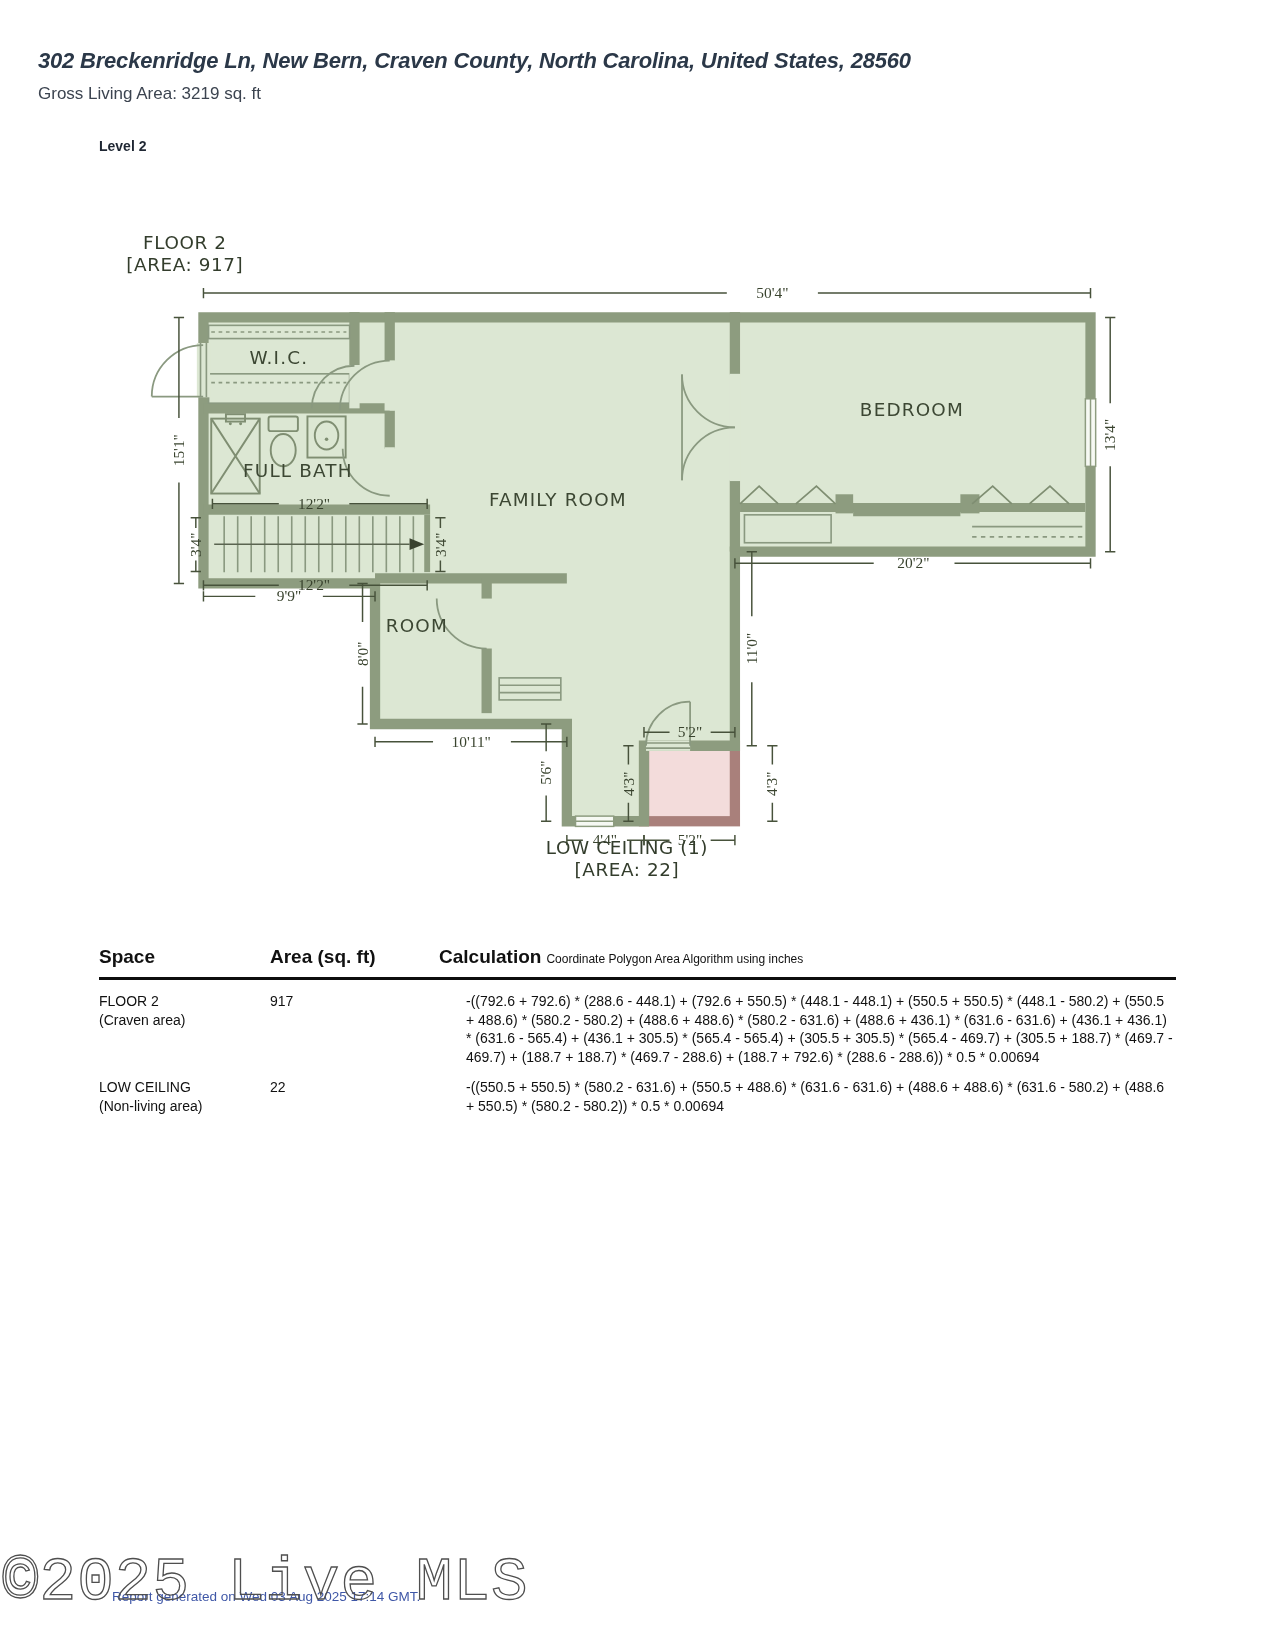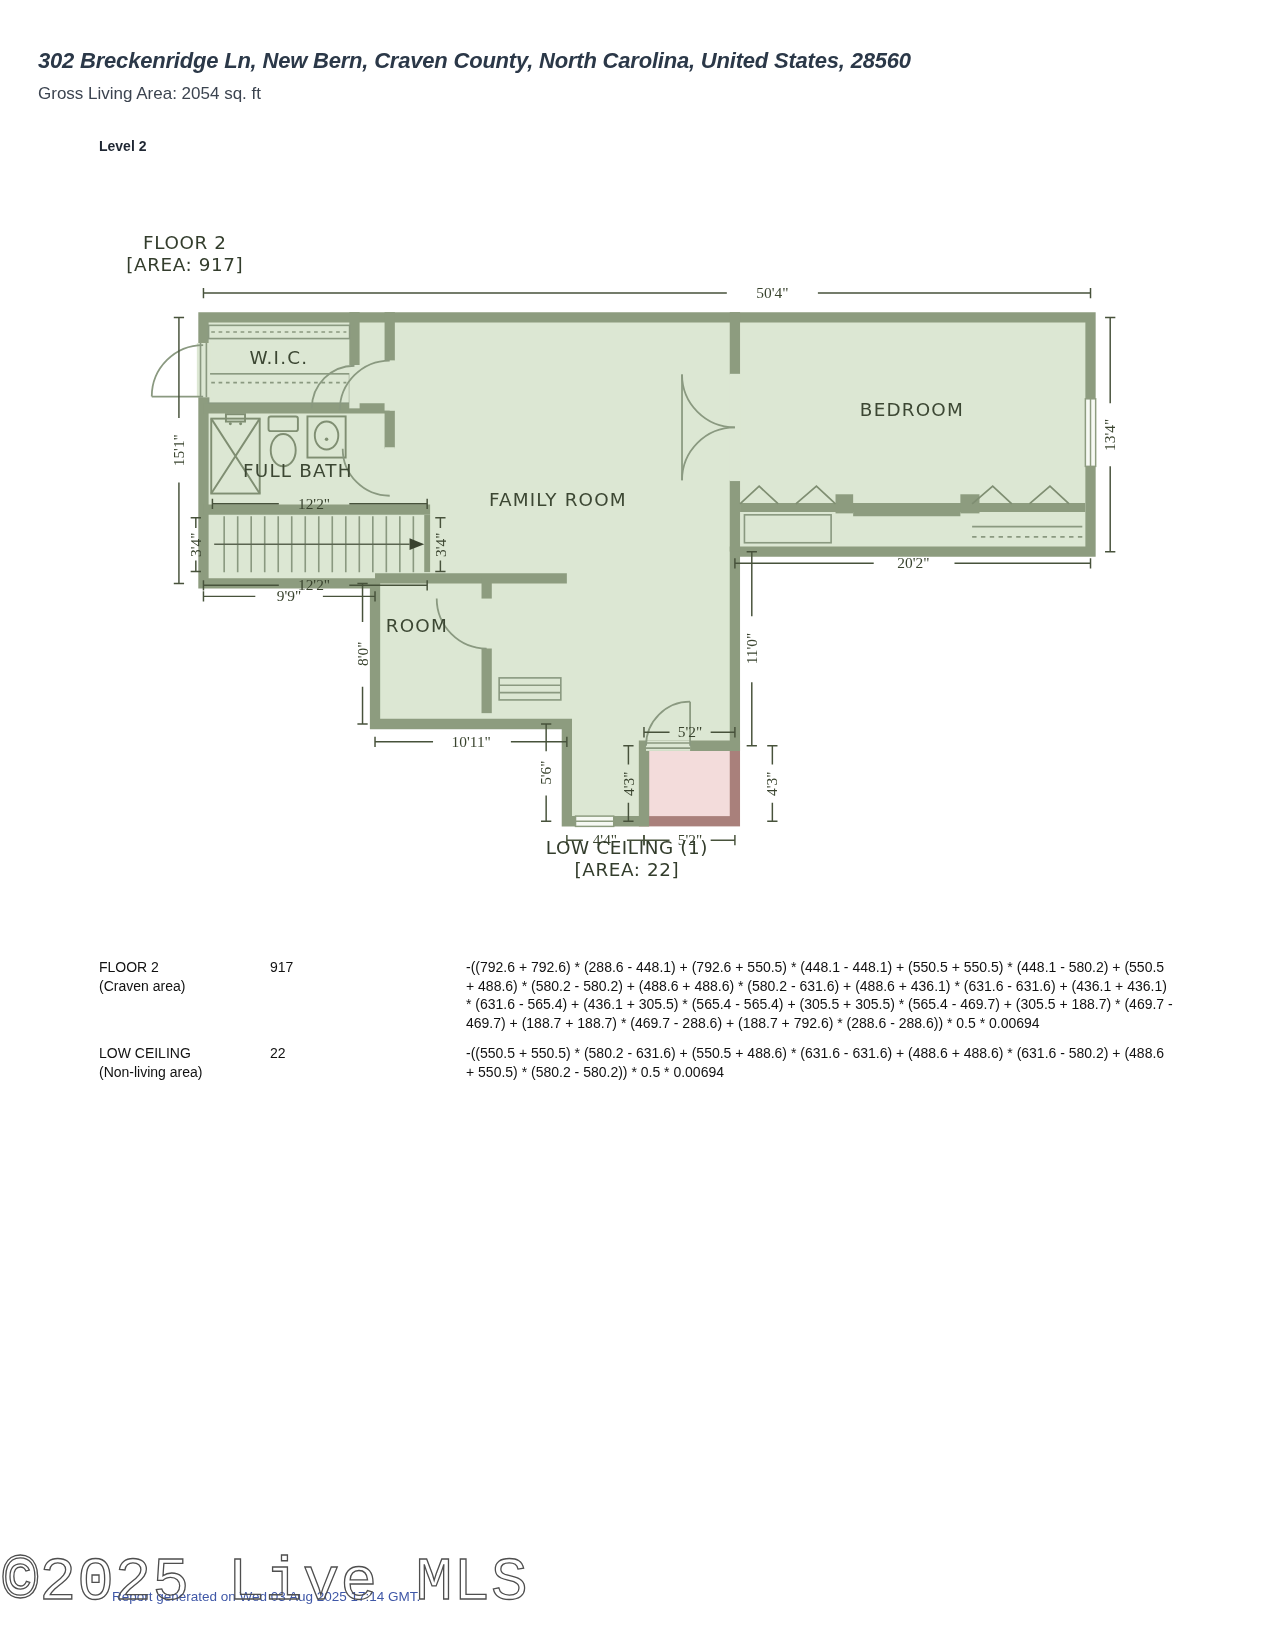--- a/index.html
+++ b/index.html
@@ -40,21 +40,21 @@
   #watermark {
     left:2px; top:1548px; font-family:Liberation Mono, monospace; font-size:61px;
     color:transparent; -webkit-text-stroke:1.3px #4f4f4f; letter-spacing:1px;
     white-space:nowrap; pointer-events:none;
   }
 </style>
 </head>
 <body>
 
 <div class="abs" id="title">302 Breckenridge Ln, New Bern, Craven County, North Carolina, United States, 28560</div>
-<div class="abs" id="subtitle">Gross Living Area: 2054 sq. ft</div>
+<div class="abs" id="subtitle">Gross Living Area: 3219 sq. ft</div>
 <div class="abs" id="level">Level 2</div>
 
 <svg class="abs" id="plan-svg" viewBox="120 225 710 450" xmlns="http://www.w3.org/2000/svg">
 
   <text class="corner-label" x="176" y="242" text-anchor="middle">FLOOR 2</text>
   <text class="corner-label" x="176" y="257" text-anchor="middle">[AREA: 917]</text>
 
   <g>
     <rect x="488.6" y="580.2" width="61.9" height="51.4" fill="#f3dcdb" stroke="#a9807b" stroke-width="7"></rect>
   </g>
@@ -232,20 +232,27 @@
   <text class="room-label" x="253" y="397" text-anchor="middle">FULL BATH</text>
   <text class="room-label" x="430" y="417" text-anchor="middle">FAMILY ROOM</text>
   <text class="room-label" x="671" y="356" text-anchor="middle">BEDROOM</text>
   <text class="room-label" x="334" y="503" text-anchor="middle">ROOM</text>
 
   <text class="corner-label" x="477" y="654" text-anchor="middle">LOW CEILING (1)</text>
   <text class="corner-label" x="477" y="669" text-anchor="middle">[AREA: 22]</text>
 </svg>
 
 <div class="abs" id="calc-table">
+  <div class="t-head">
+    <div class="c1">Space</div>
+    <div class="c2">Area (sq. ft)</div>
+    <div class="c3">
+      <span>Calculation</span><span class="note">Coordinate Polygon Area Algorithm using inches</span>
+    </div>
+  </div>
   <div class="t-row">
     <div class="c1">
       <div>FLOOR 2</div>
       <div>(Craven area)</div>
     </div>
     <div class="c2">917</div>
     <div class="c3">-((792.6 + 792.6) * (288.6 - 448.1) + (792.6 + 550.5) * (448.1 - 448.1) + (550.5 + 550.5) * (448.1 - 580.2) + (550.5 + 488.6) * (580.2 - 580.2) + (488.6 + 488.6) * (580.2 - 631.6) + (488.6 + 436.1) * (631.6 - 631.6) + (436.1 + 436.1) * (631.6 - 565.4) + (436.1 + 305.5) * (565.4 - 565.4) + (305.5 + 305.5) * (565.4 - 469.7) + (305.5 + 188.7) * (469.7 - 469.7) + (188.7 + 188.7) * (469.7 - 288.6) + (188.7 + 792.6) * (288.6 - 288.6)) * 0.5 * 0.00694</div>
   </div>
   <div class="t-row">
     <div class="c1">

